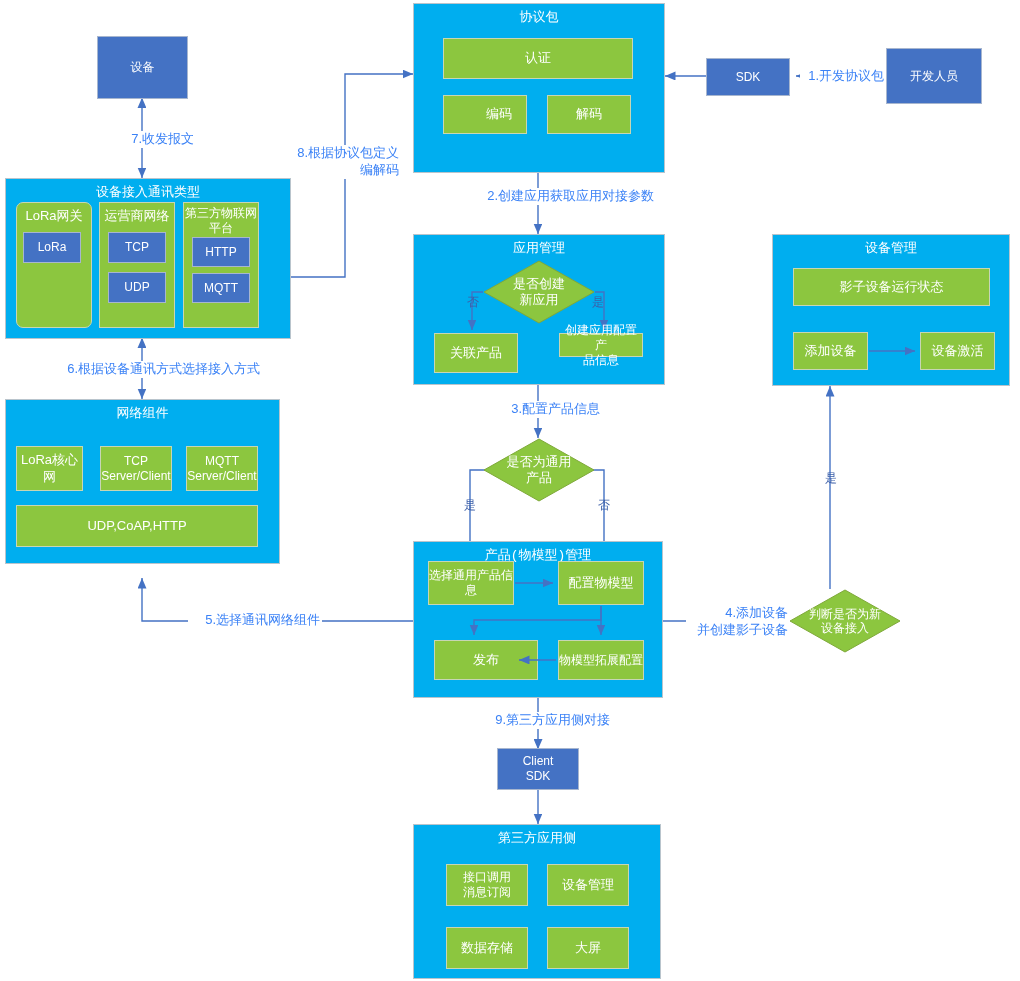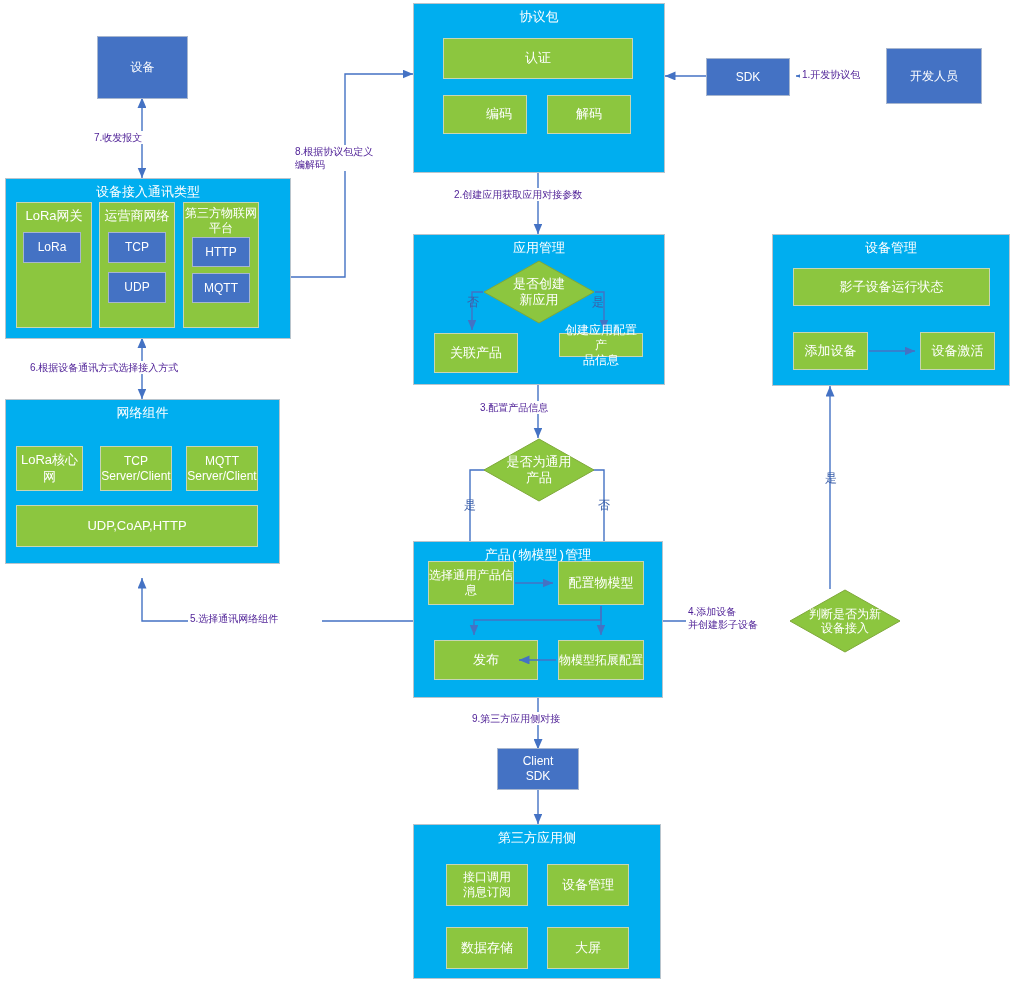--- a/index.html
+++ b/index.html
@@ -77,23 +77,23 @@
     position: relative;
     color: #ffffff;
     font-size: 13px;
     text-align: center;
     line-height: 1.2;
     white-space: pre-line;
     z-index: 2;
   }
   .edge-label {
     position: absolute;
-    color: #4c1d95;
-    font-size: 10px;
-    text-align: left;
+    color: #3b82f6;
+    font-size: 13px;
+    text-align: right;
     line-height: 1.3;
     white-space: pre-line;
     background: #ffffff;
     padding: 0 2px;
   }
   .yn-label {
     position: absolute;
     color: #3c5fa8;
     font-size: 12px;
     text-align: center;
@@ -157,21 +157,21 @@
   <div class="node blue" style="left:706px; top:58px; width:84px; height:38px;">SDK</div>
   <div class="node blue" style="left:886px; top:48px; width:96px; height:56px;">开发人员</div>
   <div class="edge-label" style="left:800px; top:68px; width:82px;">1.开发协议包</div>
 
   <div class="node blue" style="left:97px; top:36px; width:91px; height:63px;">设备</div>
   <div class="edge-label" style="left:92px; top:131px; width:100px;">7.收发报文</div>
 
   <div class="node grp" style="left:5px; top:178px; width:286px; height:161px;">
     <span class="grp-title">设备接入通讯类型</span>
   </div>
-  <div class="node green" style="left:16px; top:202px; width:76px; height:126px; align-items:flex-start; padding-top:5px;">LoRa网关</div>
+  <div class="node green" style="left:16px; top:202px; width:76px; height:126px; align-items:flex-start; padding-top:5px;border-radius:7px;">LoRa网关</div>
   <div class="node blue" style="left:23px; top:232px; width:58px; height:31px;">LoRa</div>
 
   <div class="node green" style="left:99px; top:202px; width:76px; height:126px; align-items:flex-start; padding-top:5px;">运营商网络</div>
   <div class="node blue" style="left:108px; top:232px; width:58px; height:31px;">TCP</div>
   <div class="node blue" style="left:108px; top:272px; width:58px; height:31px;">UDP</div>
 
   <div class="node green" style="left:183px; top:202px; width:76px; height:126px; align-items:flex-start; padding-top:3px; font-size:12px;">第三方物联网
 平台</div>
   <div class="node blue" style="left:192px; top:237px; width:58px; height:30px;">HTTP</div>
   <div class="node blue" style="left:192px; top:273px; width:58px; height:30px;">MQTT</div>

